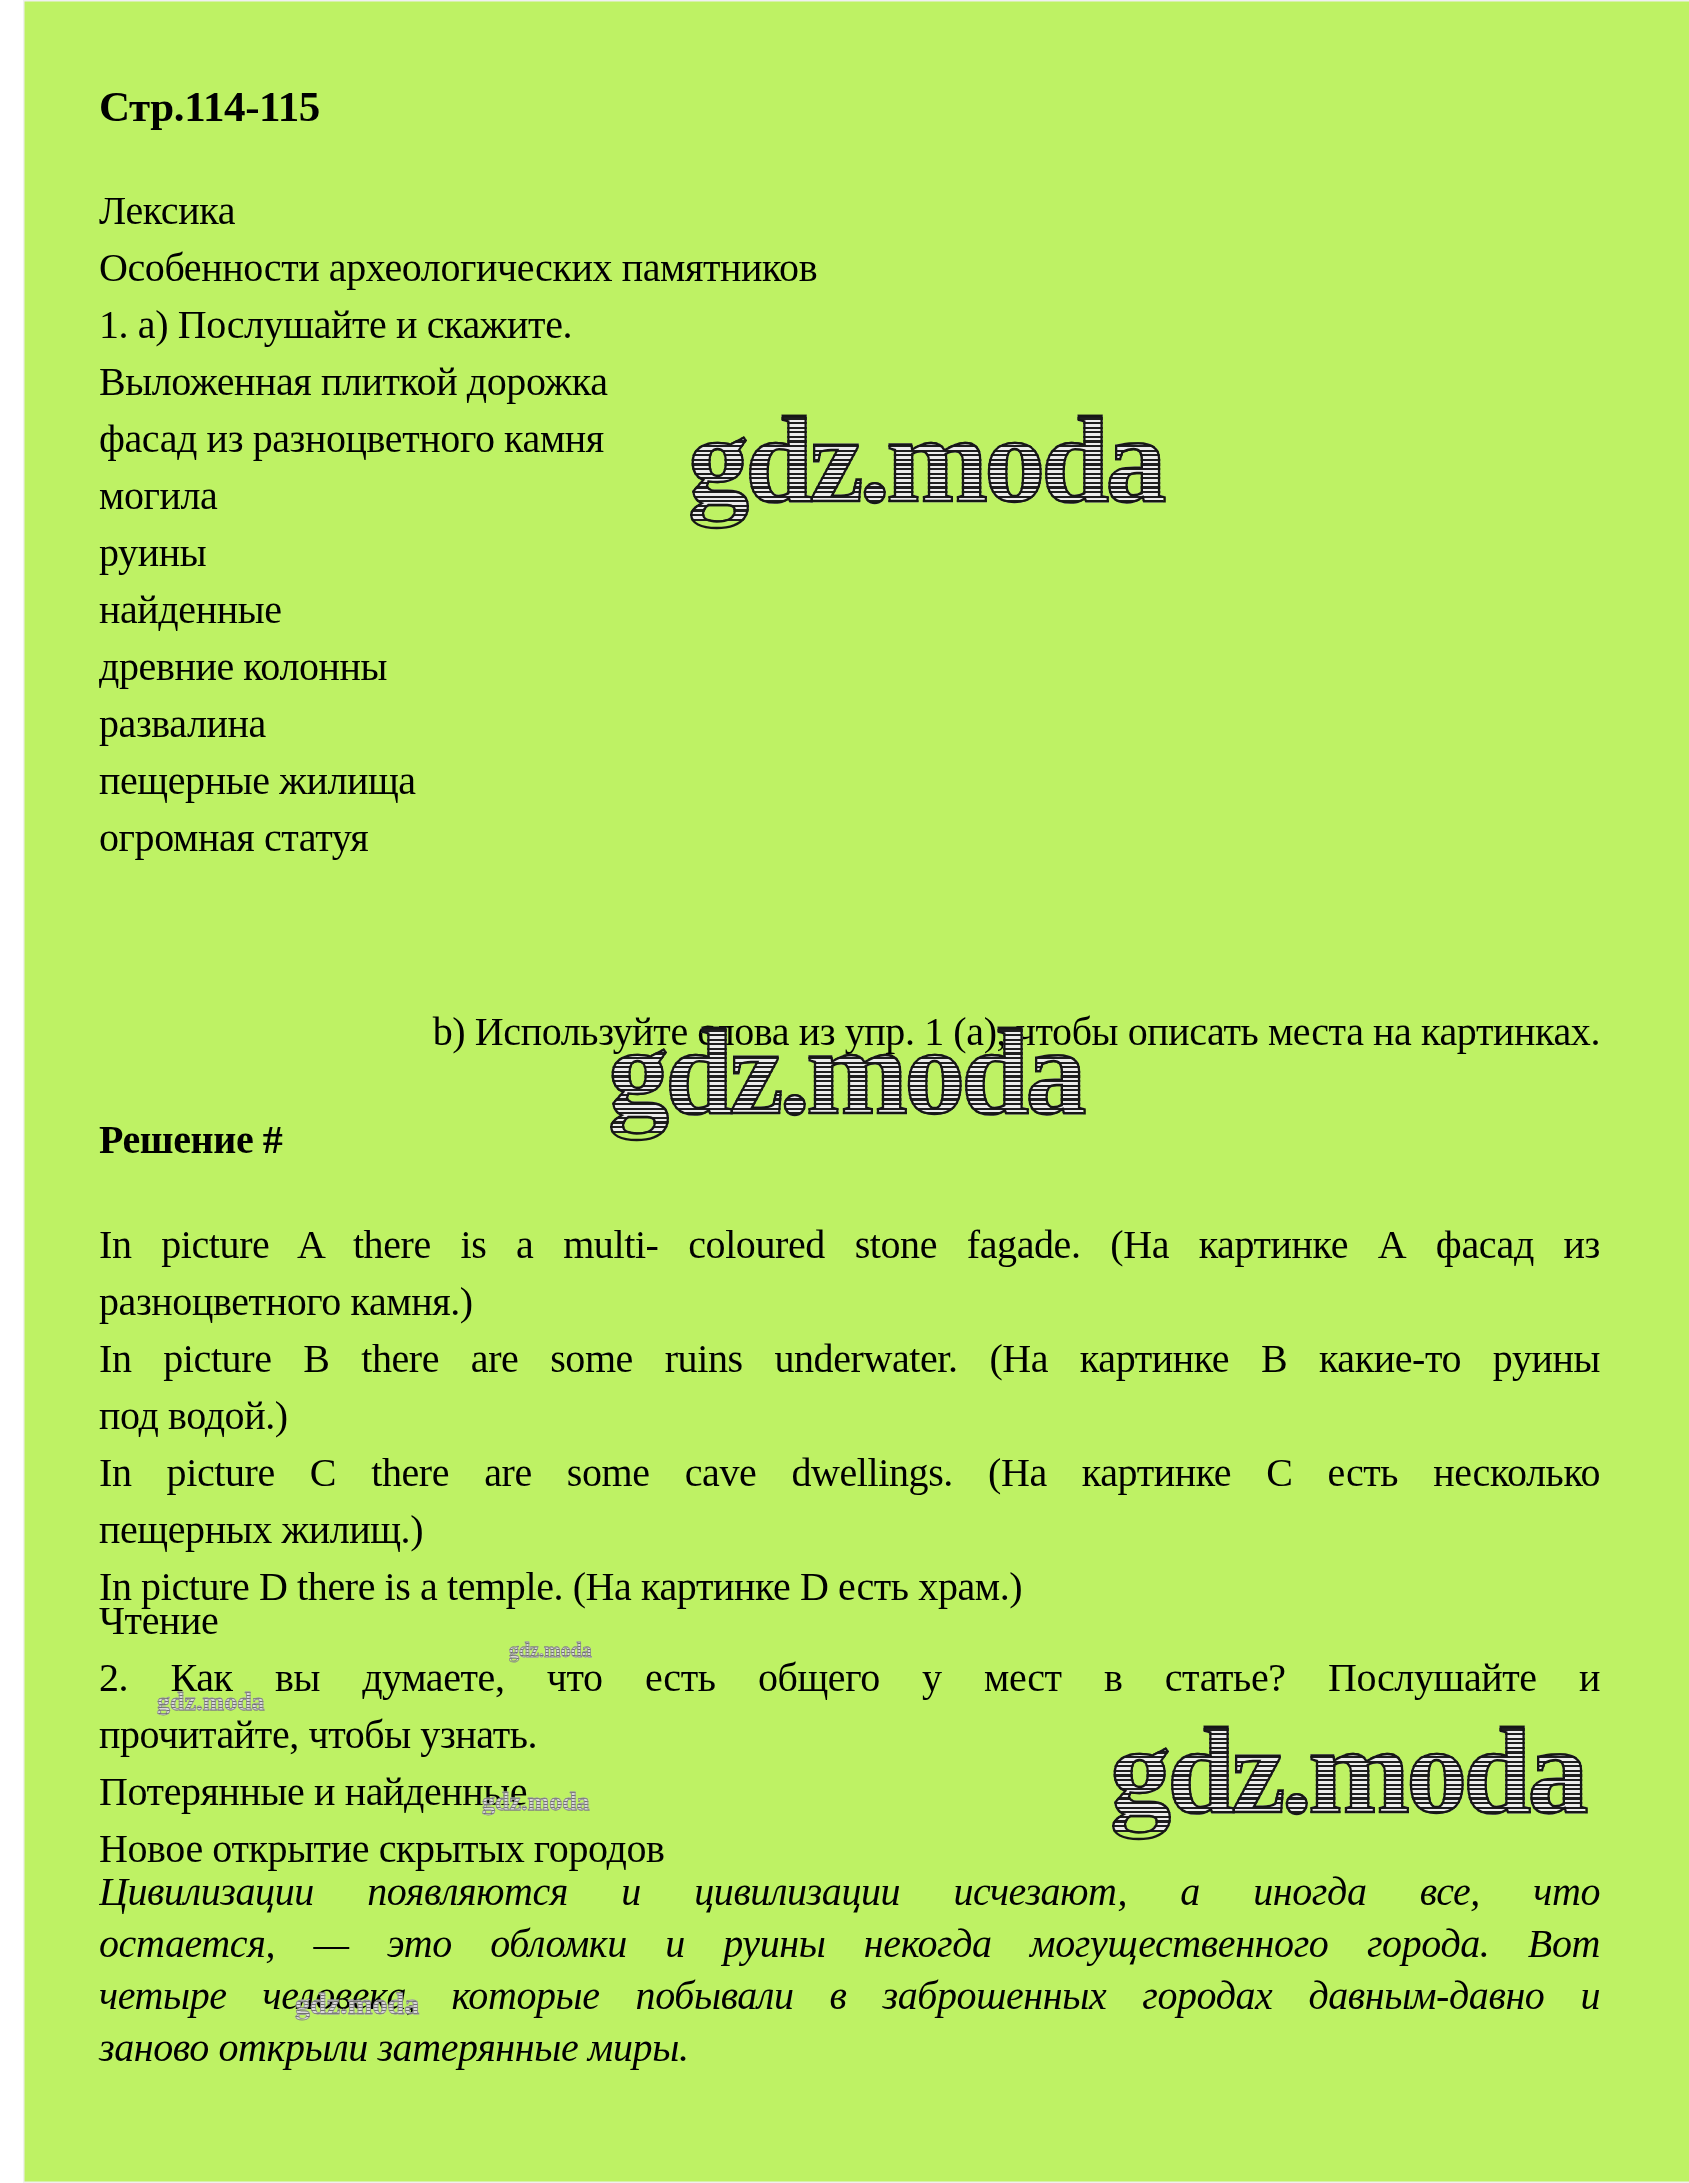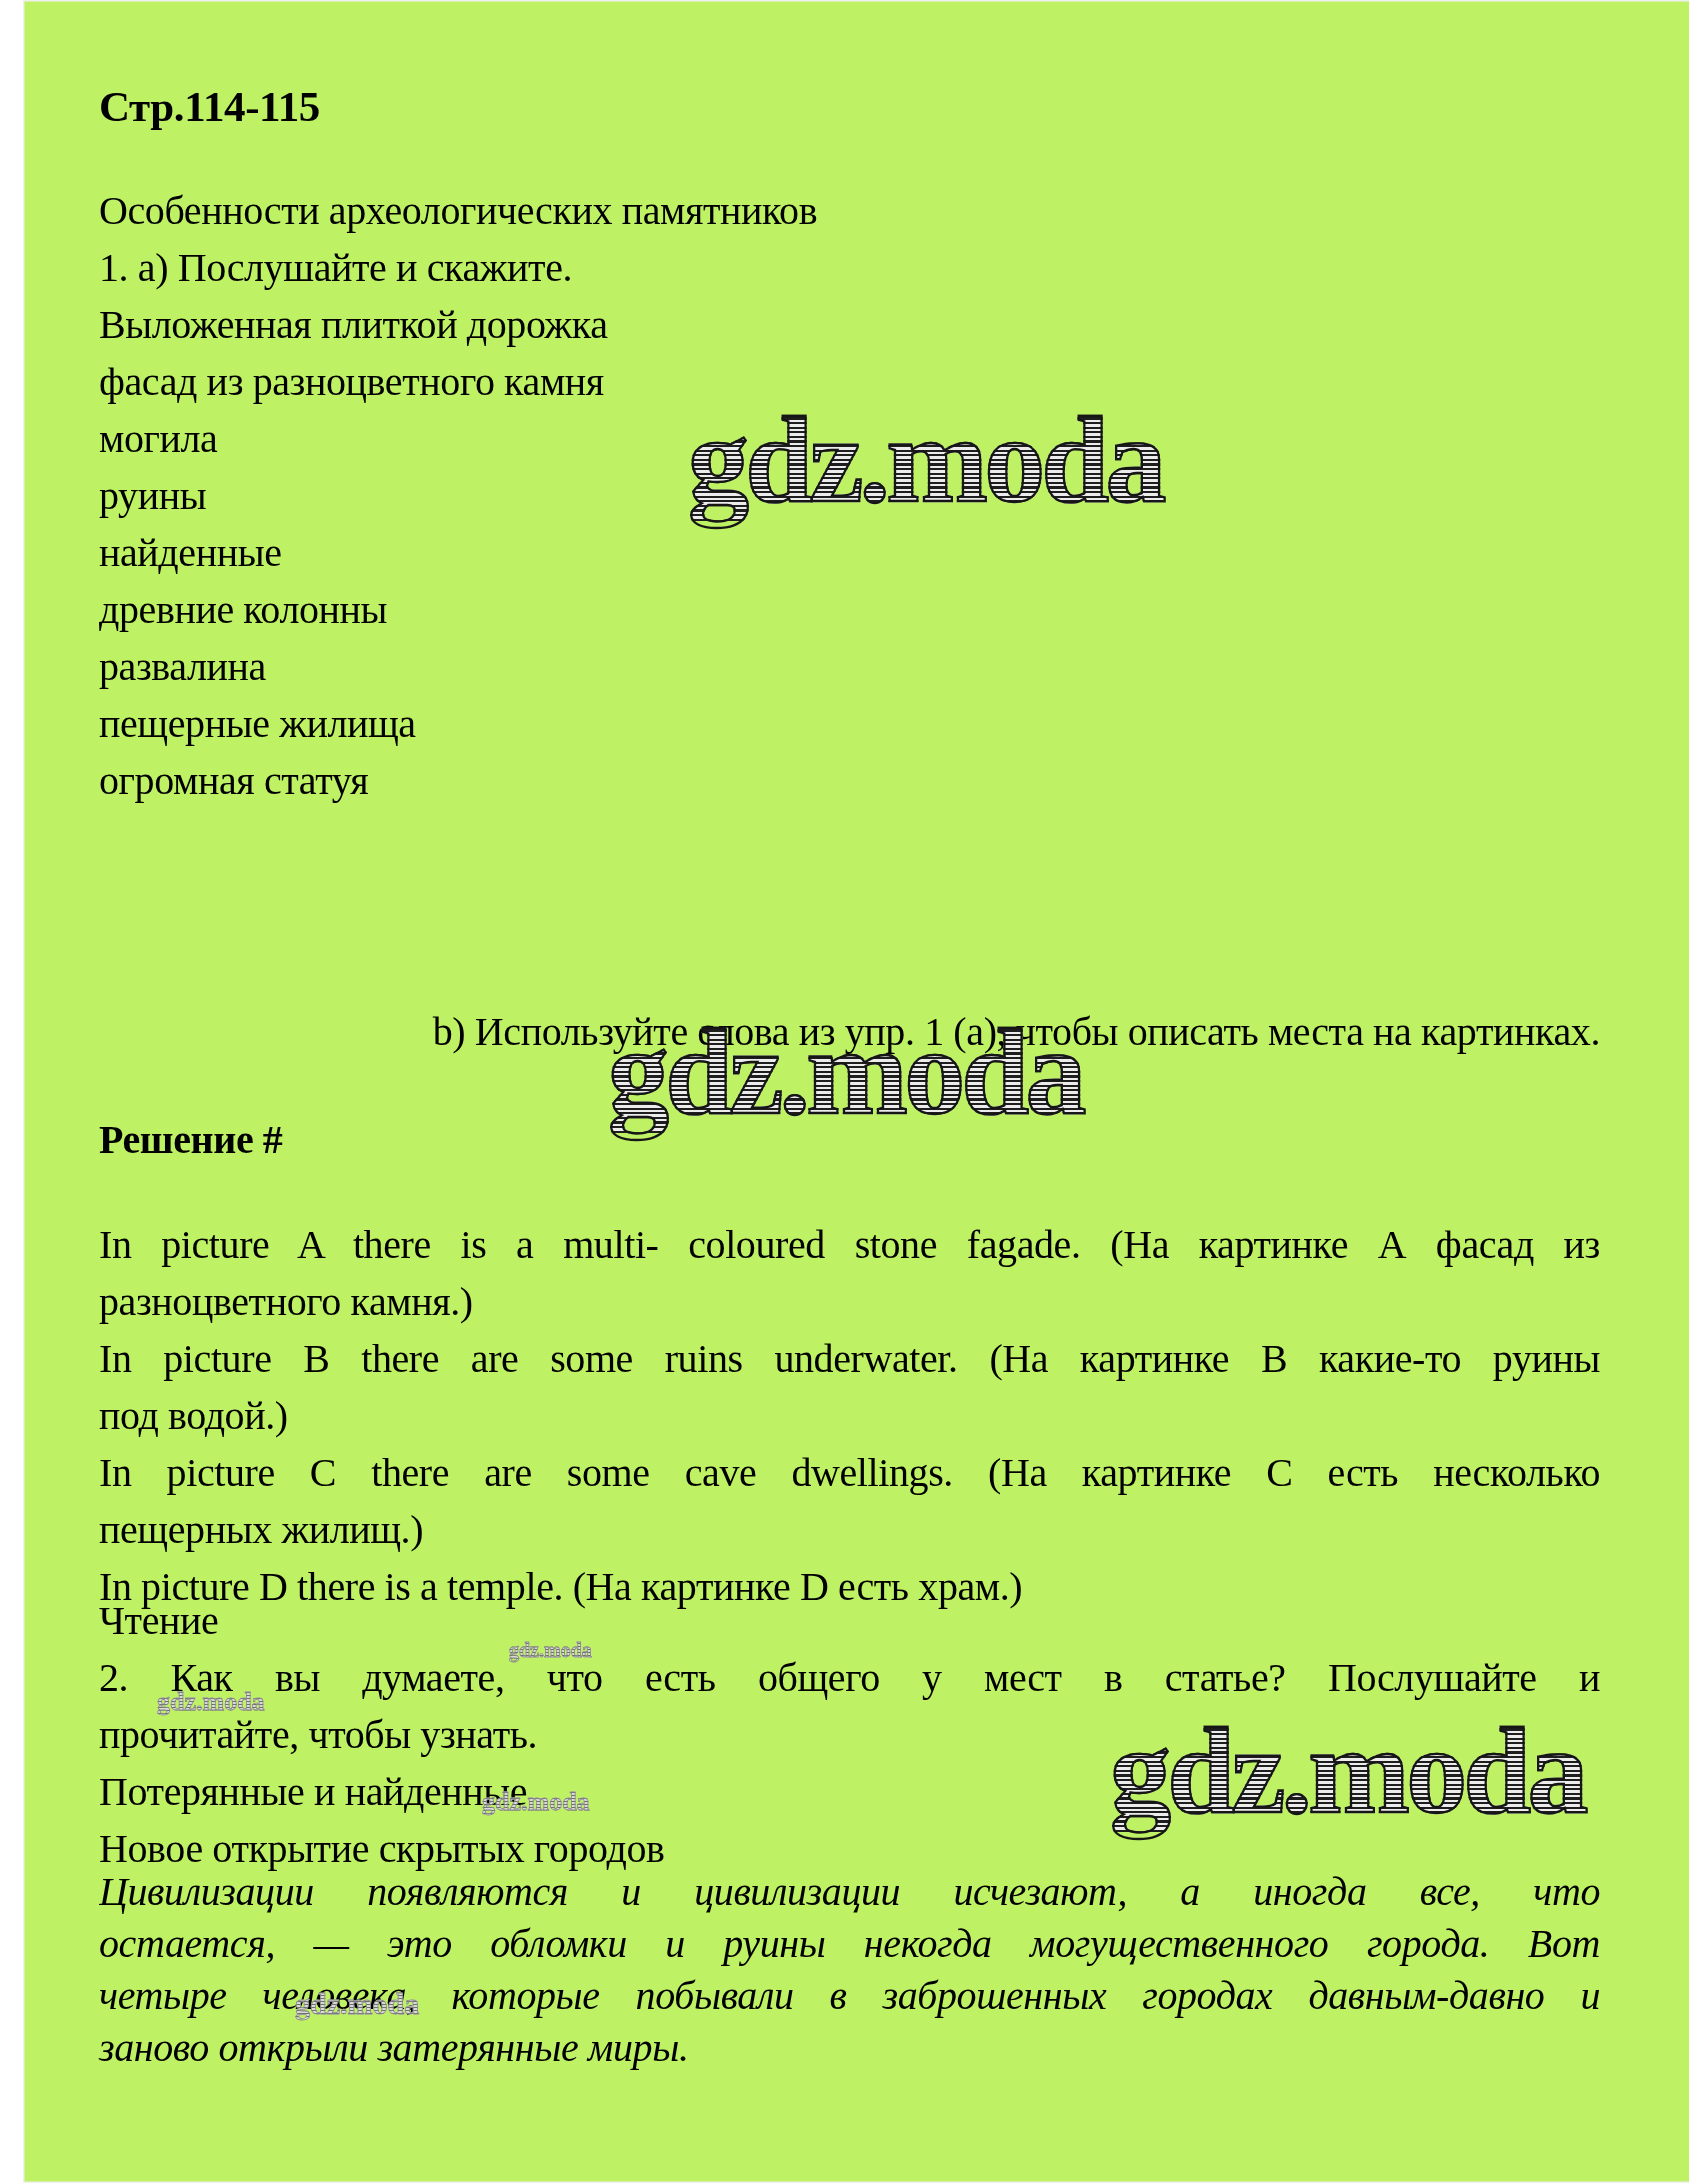--- a/index.html
+++ b/index.html
@@ -93,20 +93,21 @@
 </head>
 <body>
 
 <div class="page">
 
   <div class="block b-header">
     <div class="line hdr bold">Стр.114-115</div>
   </div>
 
   <div class="block b-exercise">
+    <div class="line">Лексика</div>
     <div class="line">Особенности археологических памятников</div>
     <div class="line">1. а) Послушайте и скажите.</div>
     <div class="line">Выложенная плиткой дорожка</div>
     <div class="line">фасад из разноцветного камня</div>
     <div class="line">могила</div>
     <div class="line">руины</div>
     <div class="line">найденные</div>
     <div class="line">древние колонны</div>
     <div class="line">развалина</div>
     <div class="line">пещерные жилища</div>

